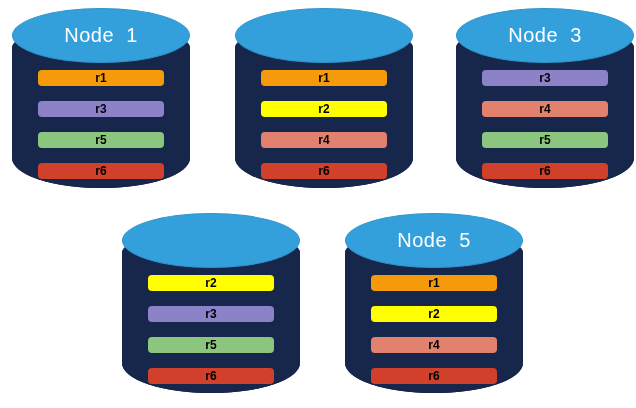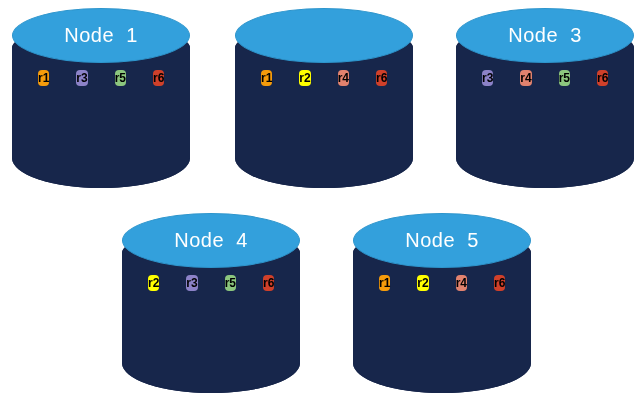--- a/index.html
+++ b/index.html
@@ -69,42 +69,42 @@
     z-index: 3;
   }
 
   .replicas {
     position: absolute;
     left: 26px;
     top: 62px;
     width: 126px;
     z-index: 4;
     display: flex;
-    flex-direction: row;
-    gap: 27px;
+    flex-direction: column;
+    gap: 15px;
   }
 
   .replica-bar {
     height: 16px;
     border-radius: 4px;
     display: flex;
     align-items: center;
     justify-content: center;
     color: #000000;
     font-size: 12px;
     font-weight: bold;
     line-height: 1;
   }
 
   
   #node-1 { left: 12px;  top: 8px; }
   #node-2 { left: 235px; top: 8px; }
   #node-3 { left: 456px; top: 8px; }
   #node-4 { left: 122px; top: 213px; }
-  #node-5 { left: 353px; top: 213px; }
+  #node-5 { left: 345px; top: 213px; }
 </style>
 </head>
 <body>
 
 <div id="diagram">
 
   <div class="node" id="node-1">
     <div class="cyl-body"></div>
     <div class="cyl-top"></div>
     <div class="node-label">Node  1</div>
@@ -135,21 +135,20 @@
         <div class="replica-bar" style="background: rgb(140, 130, 200);">r3</div>
         <div class="replica-bar" style="background: rgb(226, 130, 110);">r4</div>
         <div class="replica-bar" style="background: rgb(140, 198, 126);">r5</div>
         <div class="replica-bar" style="background: rgb(208, 64, 42);">r6</div>
       </div>
   </div>
 
   <div class="node" id="node-4">
     <div class="cyl-body"></div>
     <div class="cyl-top"></div>
-    <div class="node-label">Node  4</div>
     <div class="replicas">
         <div class="replica-bar" style="background: rgb(255, 255, 0);">r2</div>
         <div class="replica-bar" style="background: rgb(140, 130, 200);">r3</div>
         <div class="replica-bar" style="background: rgb(140, 198, 126);">r5</div>
         <div class="replica-bar" style="background: rgb(208, 64, 42);">r6</div>
       </div>
   </div>
 
   <div class="node" id="node-5">
     <div class="cyl-body"></div>

